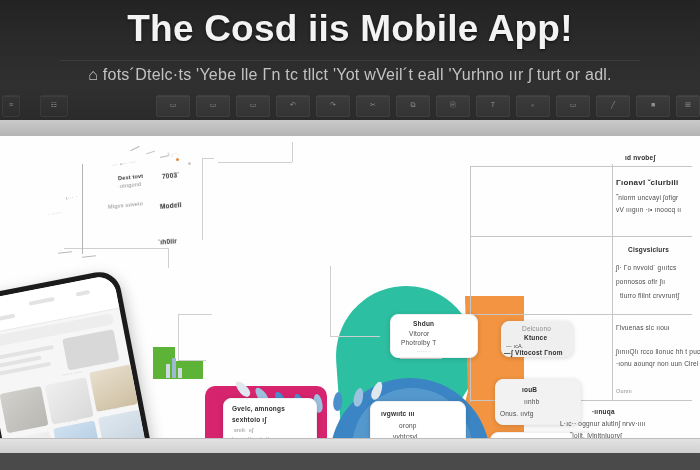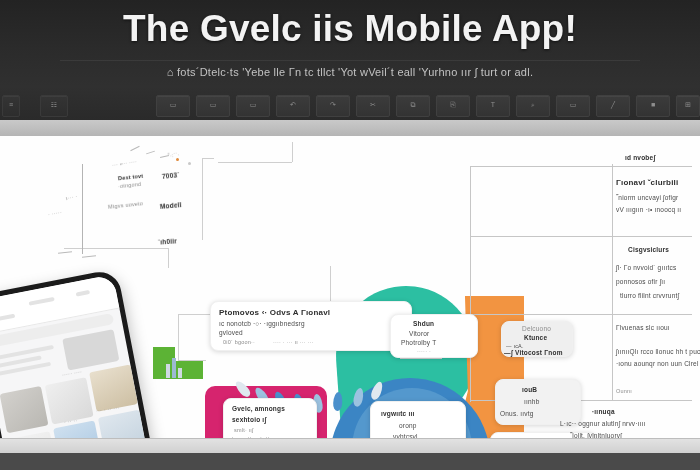--- a/index.html
+++ b/index.html
@@ -6,21 +6,21 @@
   body{width:700px;height:470px;overflow:hidden;font-family:"Liberation Sans",sans-serif;}
   #app{position:relative;width:700px;height:470px;background:#1e1e1e;overflow:hidden;}
 
   
   .header{position:absolute;left:0;top:0;width:700px;height:120px;
     background:linear-gradient(180deg,#232323 0%,#2b2b2b 40%,#303030 72%,#2a2a2a 100%);overflow:hidden;}
   .hdr-title{position:absolute;left:0;top:8px;width:700px;text-align:center;
     color:#f3f3f3;font-size:37px;font-weight:700;letter-spacing:.2px;
     text-shadow:0 1px 3px rgba(0,0,0,.65);filter:blur(.25px);white-space:nowrap;}
   .hdr-sub{position:absolute;left:0;top:66px;width:700px;text-align:center;
-    color:#cfcfcf;font-size:11px;letter-spacing:.25px;filter:blur(.5px);white-space:nowrap;opacity:.92;}
+    color:#cfcfcf;font-size:16px;letter-spacing:.25px;filter:blur(.5px);white-space:nowrap;opacity:.92;}
   .hdr-rule{position:absolute;left:60px;top:60px;width:580px;height:1px;background:rgba(255,255,255,.07);}
 
   
   .keys{position:absolute;left:0;top:95px;width:700px;height:22px;}
   .key{position:absolute;top:0;height:20px;border-radius:2px;
     background:linear-gradient(180deg,#3b3b3b,#333);border:1px solid #404040;
     box-shadow:inset 0 1px 0 rgba(255,255,255,.05);}
   .key i{position:absolute;left:0;right:0;top:5px;text-align:center;color:#8e8e8e;
     font-size:7px;font-style:normal;filter:blur(.45px);overflow:hidden;white-space:nowrap;}
   .keys-left .key{background:linear-gradient(180deg,#343434,#2d2d2d);border-color:#3a3a3a;}
@@ -105,21 +105,21 @@
   .tick{position:absolute;background:#b9b9b9;height:1px;}
   .dot{position:absolute;border-radius:50%;}
 </style>
 </head>
 <body>
 
 <div id="app">
 
   <div class="header">
     <div class="hdr-rule"></div>
-    <div class="hdr-title">The Gvelc iis Mobile App!</div>
+    <div class="hdr-title">The Cosd iis Mobile App!</div>
     <div class="hdr-sub">⌂ fots´Dtelc·ts 'Yebe lle Γn tc tllct 'Yot wVeil´t eall 'Yurhno ıır ʃ turt or adl.</div>
 
     <div class="keys keys-left">
       <div class="key" style="left:2px;width:16px;">
           <i>≡</i>
         </div>
       <div class="key" style="left:40px;width:26px;">
           <i>☷</i>
         </div>
     </div>
@@ -229,27 +229,20 @@
         <div class="card im1" style="left:6px;top:96px;width:42px;height:40px;"></div>
         <div class="card im2" style="left:52px;top:96px;width:42px;height:40px;"></div>
         <div class="card im3" style="left:98px;top:92px;width:42px;height:40px;"></div>
         <div class="card im6" style="left:6px;top:142px;width:42px;height:38px;"></div>
         <div class="card im4" style="left:52px;top:140px;width:42px;height:38px;"></div>
         <div class="card im5" style="left:98px;top:138px;width:42px;height:38px;"></div>
 
       </div>
     </div>
 
-    <div class="callout co-a">
-      <div class="tx b lg" style="left:8px;top:6px;">Ptomovos ‹· Odvs A Γıonavl</div>
-      <div class="tx" style="left:8px;top:18px;">ıc nonotcb ·○· ·ıggııbnedsrg</div>
-      <div class="tx" style="left:8px;top:27px;">gvloved</div>
-      <div class="tx sm g" style="left:12px;top:37px;">0i0´ bgoon··</div>
-      <div class="tx sm g" style="left:62px;top:37px;">···· · ··· ıı ··· ···</div>
-    </div>
 
     <div class="callout co-b">
       <div class="tx b" style="left:22px;top:5px;">Shdun</div>
       <div class="tx" style="left:18px;top:15px;">Vitoror</div>
       <div class="tx" style="left:10px;top:24px;">Photrolby T</div>
       <div class="tx sm g" style="left:26px;top:33px;">····· ·</div>
     </div>
 
     <div class="callout co-c">
       <div class="tx b" style="left:8px;top:6px;">Gvelc, amnongs</div>

